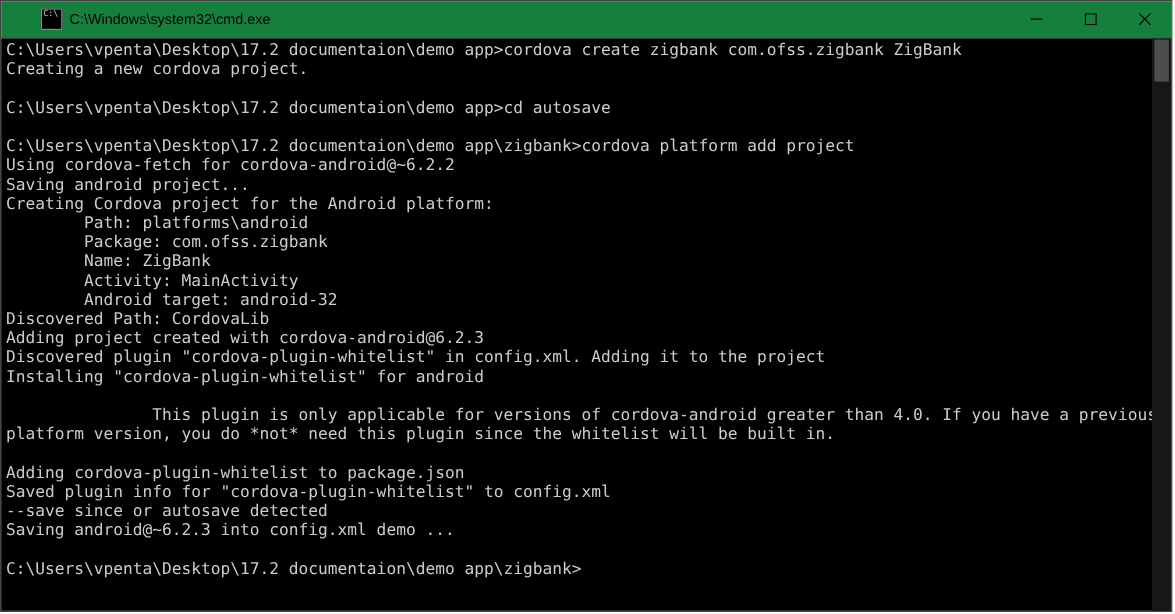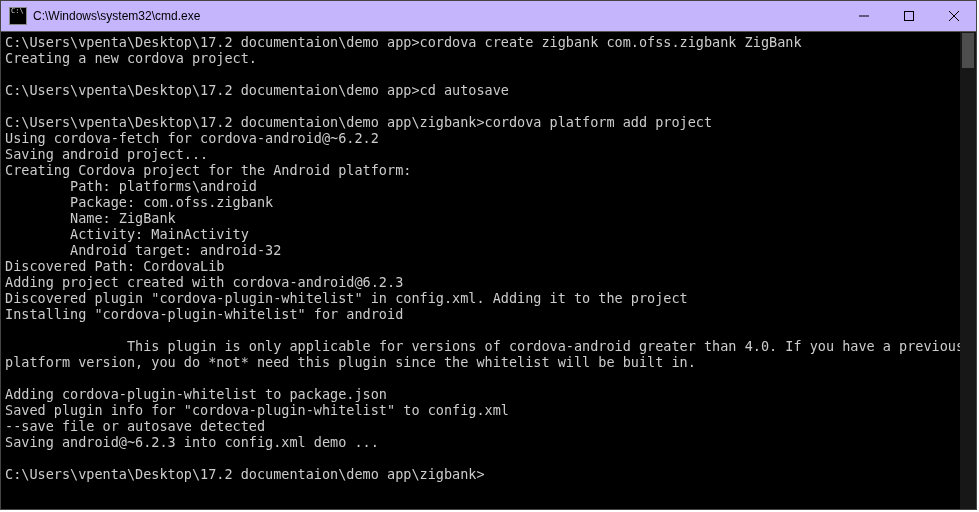--- a/index.html
+++ b/index.html
@@ -15,24 +15,25 @@
     position: relative;
     width: 977px;
     height: 510px;
     border: 1px solid #444;
     box-sizing: border-box;
     display: flex;
     flex-direction: column;
   }
   .titlebar {
     height: 30px;
-    background: #c4b5fd;
+    background: #15803d;
     display: flex;
     align-items: center;
     border-bottom: 1px solid #555;
+    padding-left: 25px;
   }
   .titlebar .app-icon {
     width: 16px;
     height: 16px;
     margin: 0 6px 0 8px;
     background: #000;
     display: inline-block;
     position: relative;
     border: 1px solid #888;
   }
@@ -138,17 +139,17 @@
 <span>        Android target: android-32</span>
 <span>Discovered Path: CordovaLib</span>
 <span>Adding project created with cordova-android@6.2.3</span>
 <span>Discovered plugin "cordova-plugin-whitelist" in config.xml. Adding it to the project</span>
 <span>Installing "cordova-plugin-whitelist" for android</span>
 
 <span>               This plugin is only applicable for versions of cordova-android greater than 4.0. If you have a previous platform version, you do *not* need this plugin since the whitelist will be built in.</span>
 
 <span>Adding cordova-plugin-whitelist to package.json</span>
 <span>Saved plugin info for "cordova-plugin-whitelist" to config.xml</span>
-<span>--save file or autosave detected</span>
+<span>--save since or autosave detected</span>
 <span>Saving android@~6.2.3 into config.xml demo ...</span>
 
 <span>C:\Users\vpenta\Desktop\17.2 documentaion\demo app\zigbank&gt;</span><div class="scrollbar"><div class="thumb"></div></div></div>
 </div>
 
 </body></html>

